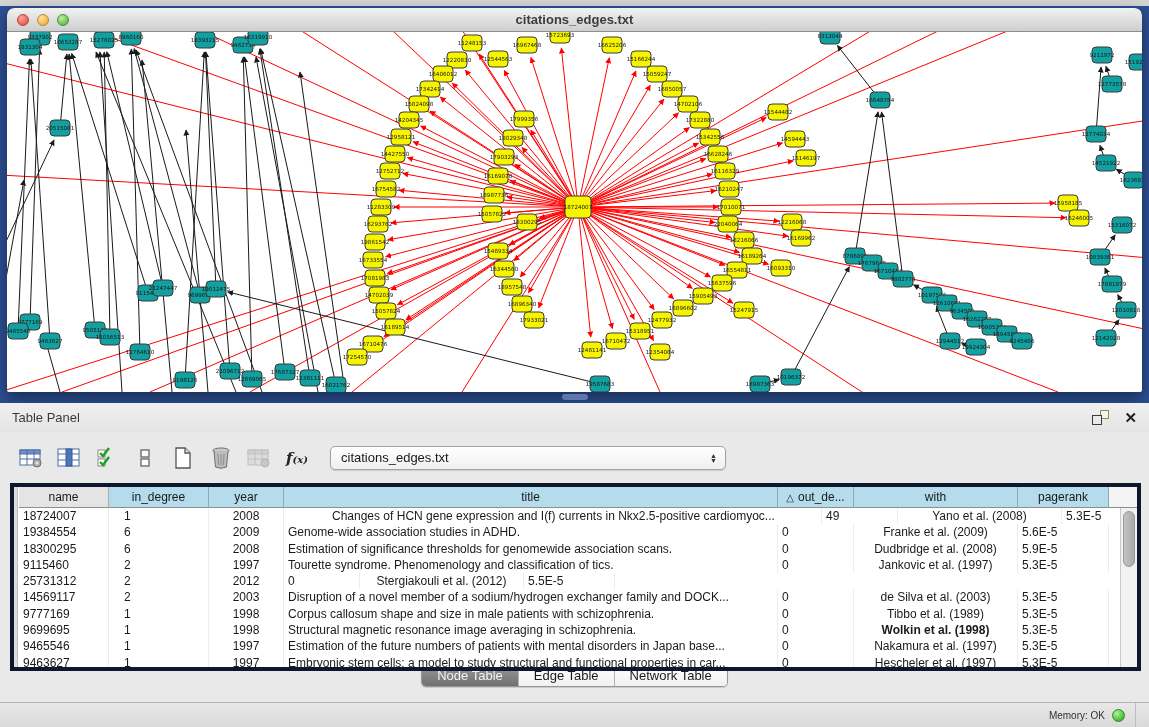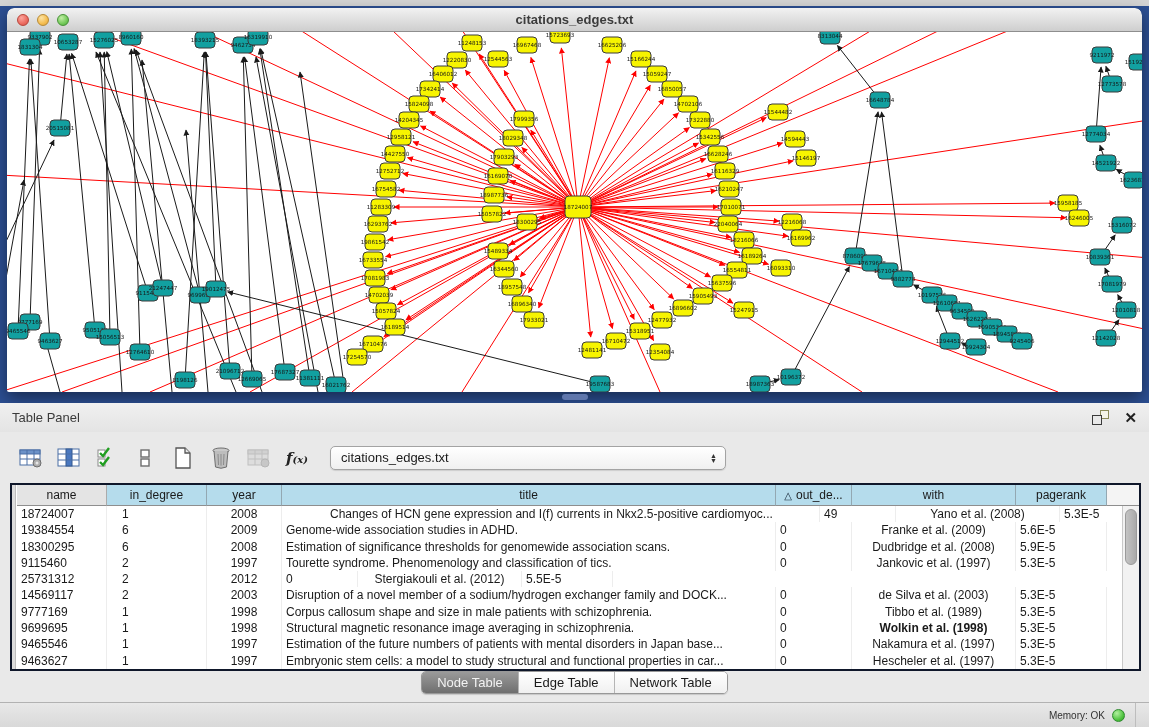--- a/index.html
+++ b/index.html
@@ -44,41 +44,41 @@
     justify-content:center; background:transparent; border:none; cursor:default; }
   .fx { font-family:"DejaVu Serif", serif; font-style:italic; font-weight:700; font-size:15px; color:#222; }
   .fx small { font-size:10px; font-style:italic; }
   .combo { margin-left:12px; width:396px; height:24px; border:1px solid #A3A3A3; border-radius:5px;
     background:linear-gradient(#FFFFFF,#F0F0F0); display:flex; align-items:center;
     padding:0 8px 0 10px; font-size:13px; color:#1A1A1A; box-shadow:0 1px 1px rgba(0,0,0,.12); }
   .combo .cval { flex:1; }
   .stepper { display:flex; flex-direction:column; line-height:5px; font-size:7px; color:#333; }
 
   .table-wrap { position:relative; margin:0 8px 0 10px; height:188px; background:#FFF;
-    border:2px solid #0f172a; overflow:hidden; }
+    border:4px solid #0f172a; overflow:hidden; }
   .gutter { position:absolute; left:0; top:0; bottom:0; width:4px;
     background:#DCDCDC; border-right:1px solid #BDBDBD; }
   .thead { position:absolute; left:5px; right:0; top:0; height:21px; display:flex; }
   .th { height:21px; background:#B5DCEC; border-right:1px solid #93A8B2; border-bottom:1px solid #8E8E8E;
     display:flex; align-items:center; justify-content:center; font-size:12px; color:#1A1A1A; overflow:hidden; }
   .th.gray { background:#E4E4E4; border-right:1px solid #ABABAB; }
   .th .sortg { font-size:10px; margin-right:4px; color:#123; }
   .th.filler { background:#F4F4F4; border-right:none; flex:1; }
   .tbody { position:absolute; left:5px; right:17px; top:21px; bottom:0; overflow:hidden; }
   .tr { display:flex; height:16.3px; background:#FFF; }
   .td { font-size:12px; color:#1A1A1A; line-height:16.3px; white-space:nowrap; overflow:hidden;
     text-overflow:clip; border-right:1px solid #EDEDED; padding:0 4px; }
   .td.c { text-align:center; }
   .td.ipad { padding-left:15px; }
   .vscroll { position:absolute; right:0; top:21px; bottom:0; width:17px;
     background:#F2F2F2; border-left:1px solid #C9C9C9; }
   .vthumb { position:absolute; left:2px; right:2px; top:3px; height:56px;
     border-radius:7px; background:linear-gradient(90deg,#C4C4C4,#A9A9A9); border:1px solid #9A9A9A; }
 
-  .tabbar { height:16px; display:flex; align-items:flex-start; justify-content:center; }
+  .tabbar { height:16px; display:flex; align-items:flex-end; justify-content:center; }
   .segmented { display:inline-flex; border:1px solid #989898; border-radius:5px; overflow:hidden;
     box-shadow:0 1px 1px rgba(0,0,0,.15); }
   .seg { padding:3px 15px; font-size:13px; color:#1A1A1A;
     background:linear-gradient(#FFFFFF,#F0F0F0); border-left:1px solid #B5B5B5; }
   .seg:first-child { border-left:none; }
   .seg.sel { background:linear-gradient(#9A9A9A,#6F6F6F); color:#F3F3F3; }
 
   .statusbar { position:absolute; left:0; bottom:0; width:1149px; height:25px;
     background:linear-gradient(#E8E8E8,#D9D9D9); border-top:1px solid #B2B2B2;
     display:flex; align-items:center; justify-content:flex-end; }

